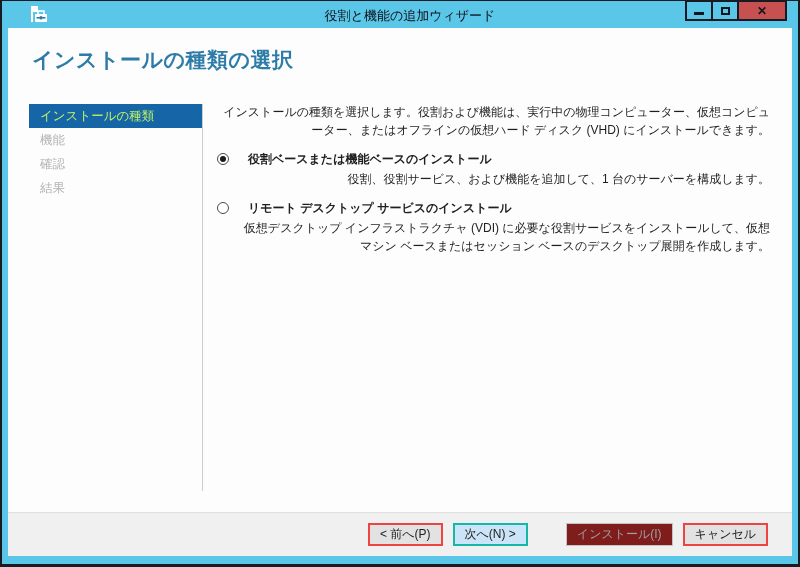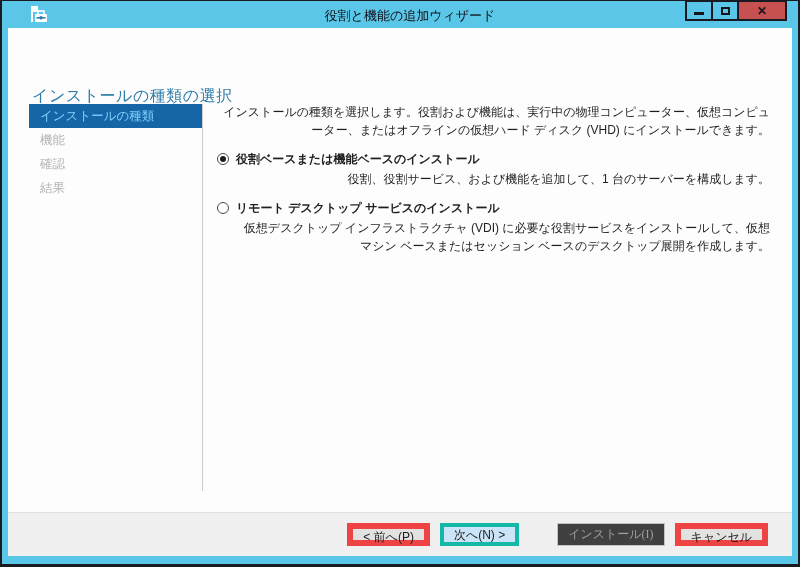--- a/index.html
+++ b/index.html
@@ -32,68 +32,68 @@
   .glyph-min { width:10px; height:3px; background:#15151d; margin-top:5px; }
   .glyph-max { width:9px; height:8px; border:2px solid #15151d; background:transparent; }
   .glyph-close { font-size:12px; font-weight:bold; color:#15151d; line-height:1; }
   
   .inner {
     position:absolute; top:27px; left:6px; right:6px; bottom:8px;
     background:#fdfdfd;
   }
   .page-title {
     position:absolute; left:24px; top:18px;
-    font-size:16px; font-weight:normal; color:#2d7ca8; letter-spacing:0.5px;margin-top:40px;
+    font-size:21px; font-weight:bold; color:#2d7ca8; letter-spacing:0.5px;
   }
   .target-server {
     position:absolute; right:24px; top:12px;
     text-align:right; font-size:11px; color:#3f3f3f; line-height:1.45;
   }
   
   .sidebar { position:absolute; left:21px; top:76px; width:173px; }
   .sidebar-item {
     height:24px; line-height:24px; padding-left:11px;
     font-size:12.5px; color:#262626; white-space:nowrap; overflow:hidden;
   }
-  .sidebar-item.selected { background:#1565a7; color:#7dd3fc; }
+  .sidebar-item.selected { background:#1565a7; color:#bef264; }
   .sidebar-item.disabled { color:#b4b4b4; }
   .v-divider {
     position:absolute; left:194px; top:76px; width:1px; height:387px;
     background:#cccccc;
   }
   
   .content { position:absolute; left:209px; top:75px; right:22px; color:#1f1f1f;text-align:right; }
   .description { font-size:12px; line-height:18px; }
   .option { margin-top:13px; }
-  .option-head { display:flex; align-items:flex-start; cursor:default; }
+  .option-head { display:flex; align-items:flex-start; cursor:default;gap:12px; }
   .radio {
     flex:0 0 auto; width:12px; height:12px; margin-top:1px;
     border:1px solid #4a4a4a; border-radius:50%; background:#fff; position:relative;
   }
   .radio.checked::after {
     content:""; position:absolute; left:2px; top:2px; right:2px; bottom:2px;
     background:#1c1c1c; border-radius:50%;
   }
   .option-label { margin-left:7px; font-size:12px; font-weight:bold; line-height:15px; }
   .option-desc { margin-left:20px; margin-top:3px; font-size:12px; line-height:18px; }
   
   .footer {
     position:absolute; left:0; right:0; bottom:0; height:44px;
     background:#f0f0f0; border-top:1px solid #dfdfdf;
     display:flex; align-items:center; justify-content:flex-end;
     padding-right:24px;
   }
   .btn {
     height:23px; min-width:70px; padding:0 10px;
     font-family:"Liberation Sans", sans-serif; font-size:12px; color:#1d1d1d;
-    background:#e2e2e2; border:6px solid #ef4444; cursor:default;
+    background:#e2e2e2; border:2px solid #ef4444; cursor:default;
   }
   .btn + .btn { margin-left:10px; }
-  .btn.default { background:#cbe4f7; border:4px solid #14b8a6; }
-  .btn.disabled { background:#404040; border:1px solid #c3c3c3; color:#9f9f9f; margin-left:38px;font-family:Liberation Serif, serif; }
+  .btn.default { background:#cbe4f7; border:2px solid #14b8a6; }
+  .btn.disabled { background:#7f1d1d; border:1px solid #c3c3c3; color:#9f9f9f; margin-left:38px; }
 </style>
 </head>
 <body>
 
 <div class="window">
 
   <div class="titlebar">
     <svg class="app-icon" viewBox="0 0 20 20">
       <rect x="2" y="1" width="2" height="16" fill="#ffffff"></rect>
       <rect x="2" y="1" width="7" height="6" fill="#ffffff"></rect>

